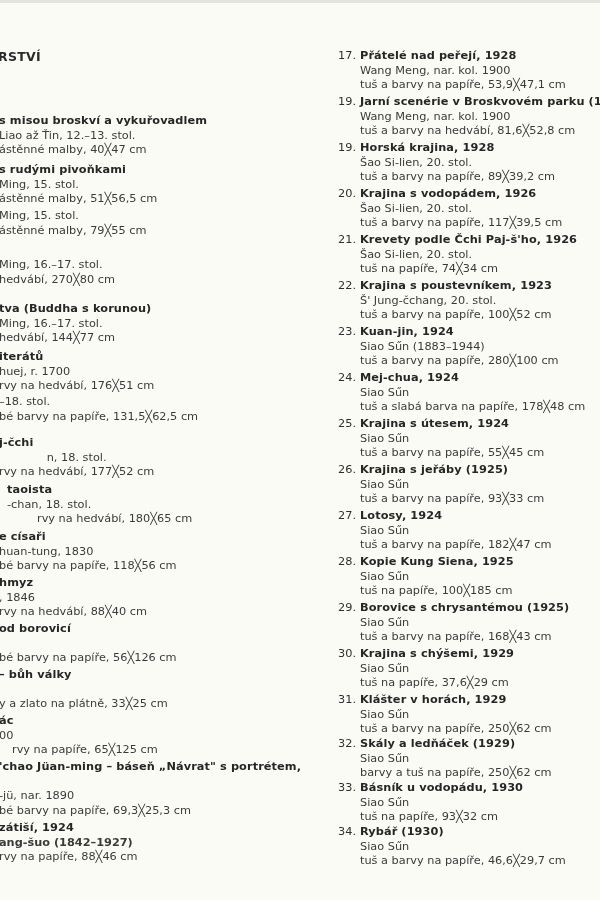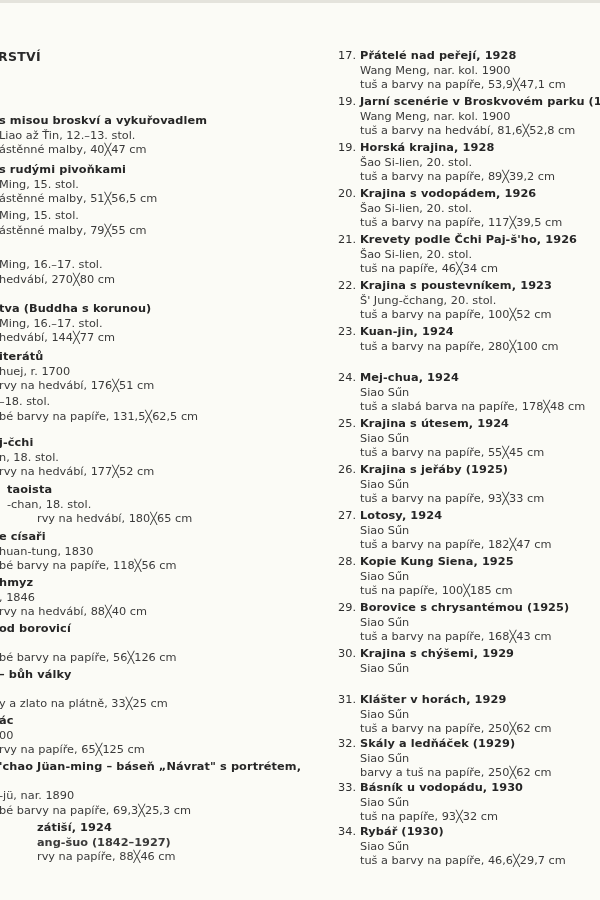--- a/index.html
+++ b/index.html
@@ -72,21 +72,21 @@
     </div>
     <div class="entry" style="top: 395px;">
       <div class="body">
         <div class="line" style="min-height: 14.6px;">–18. stol.</div>
         <div class="line" style="min-height: 14.6px;">bé barvy na papíře, 131,5╳62,5 cm</div>
       </div>
     </div>
     <div class="entry" style="top: 436px;">
       <div class="body">
         <div class="title">j-čchi</div>
-        <div class="line" style="min-height: 14.6px;">n, 18. stol.</div>
+        <div class="line" style="min-height: 14.6px; text-align: center;">n, 18. stol.</div>
         <div class="line" style="min-height: 14.6px;">rvy na hedvábí, 177╳52 cm</div>
       </div>
     </div>
     <div class="entry" style="top: 483px; padding-left: 8px;">
       <div class="body">
         <div class="title">taoista</div>
         <div class="line" style="min-height: 14.6px;">-chan, 18. stol.</div>
         <div class="line" style="min-height: 14.6px; margin-left: 30px;">rvy na hedvábí, 180╳65 cm</div>
       </div>
     </div>
@@ -115,32 +115,32 @@
       <div class="body">
         <div class="title">– bůh války</div>
         <div class="line" style="min-height: 14.6px;"></div>
         <div class="line" style="min-height: 14.6px;">y a zlato na plátně, 33╳25 cm</div>
       </div>
     </div>
     <div class="entry" style="top: 714px;">
       <div class="body">
         <div class="title">ác</div>
         <div class="line" style="min-height: 14.6px;">00</div>
-        <div class="line" style="min-height: 14.6px;">rvy na papíře, 65╳125 cm</div>
+        <div class="line" style="min-height: 14.6px; padding-left: 13px;">rvy na papíře, 65╳125 cm</div>
       </div>
     </div>
     <div class="entry" style="top: 760px;">
       <div class="body">
         <div class="title">'chao Jüan-ming – báseň „Návrat" s portrétem,</div>
         <div class="line" style="min-height: 14.6px;"></div>
         <div class="line" style="min-height: 14.6px;">-jü, nar. 1890</div>
         <div class="line" style="min-height: 14.6px;">bé barvy na papíře, 69,3╳25,3 cm</div>
       </div>
     </div>
-    <div class="entry" style="top: 821px; margin-left: 38px;">
+    <div class="entry" style="top: 821px;">
       <div class="body">
         <div class="title">zátiší, 1924</div>
         <div class="line" style="min-height: 14.6px; font-weight: bold;">ang-šuo (1842–1927)</div>
         <div class="line" style="min-height: 14.6px;">rvy na papíře, 88╳46 cm</div>
       </div>
     </div>
   </div>
 <div class="col col-right" id="right-col">
     <div class="entry" style="top: 49px;">
       <span class="num">17.</span>
@@ -172,35 +172,36 @@
         <div class="title">Krajina s vodopádem, 1926</div>
         <div class="line" style="min-height: 14.6px;">Šao Si-lien, 20. stol.</div>
         <div class="line" style="min-height: 14.6px;">tuš a barvy na papíře, 117╳39,5 cm</div>
       </div>
     </div>
     <div class="entry" style="top: 233px;">
       <span class="num">21.</span>
       <div class="body">
         <div class="title">Krevety podle Čchi Paj-š'ho, 1926</div>
         <div class="line" style="min-height: 14.6px;">Šao Si-lien, 20. stol.</div>
-        <div class="line" style="min-height: 14.6px;">tuš na papíře, 46╳34 cm</div>
+        <div class="line" style="min-height: 14.6px;">tuš na papíře, 74╳34 cm</div>
       </div>
     </div>
     <div class="entry" style="top: 279px;">
       <span class="num">22.</span>
       <div class="body">
         <div class="title">Krajina s poustevníkem, 1923</div>
         <div class="line" style="min-height: 14.6px;">Š' Jung-čchang, 20. stol.</div>
         <div class="line" style="min-height: 14.6px;">tuš a barvy na papíře, 100╳52 cm</div>
       </div>
     </div>
     <div class="entry" style="top: 325px;">
       <span class="num">23.</span>
       <div class="body">
         <div class="title">Kuan-jin, 1924</div>
+        <div class="line" style="min-height: 14.6px;">Siao Sűn (1883–1944)</div>
         <div class="line" style="min-height: 14.6px;">tuš a barvy na papíře, 280╳100 cm</div>
       </div>
     </div>
     <div class="entry" style="top: 371px;">
       <span class="num">24.</span>
       <div class="body">
         <div class="title">Mej-chua, 1924</div>
         <div class="line" style="min-height: 14.6px;">Siao Sűn</div>
         <div class="line" style="min-height: 14.6px;">tuš a slabá barva na papíře, 178╳48 cm</div>
       </div>
@@ -243,20 +244,21 @@
         <div class="title">Borovice s chrysantémou (1925)</div>
         <div class="line" style="min-height: 14.6px;">Siao Sűn</div>
         <div class="line" style="min-height: 14.6px;">tuš a barvy na papíře, 168╳43 cm</div>
       </div>
     </div>
     <div class="entry" style="top: 647px;">
       <span class="num">30.</span>
       <div class="body">
         <div class="title">Krajina s chýšemi, 1929</div>
         <div class="line" style="min-height: 14.6px;">Siao Sűn</div>
+        <div class="line" style="min-height: 14.6px;">tuš na papíře, 37,6╳29 cm</div>
       </div>
     </div>
     <div class="entry" style="top: 693px;">
       <span class="num">31.</span>
       <div class="body">
         <div class="title">Klášter v horách, 1929</div>
         <div class="line" style="min-height: 14.6px;">Siao Sűn</div>
         <div class="line" style="min-height: 14.6px;">tuš a barvy na papíře, 250╳62 cm</div>
       </div>
     </div>

